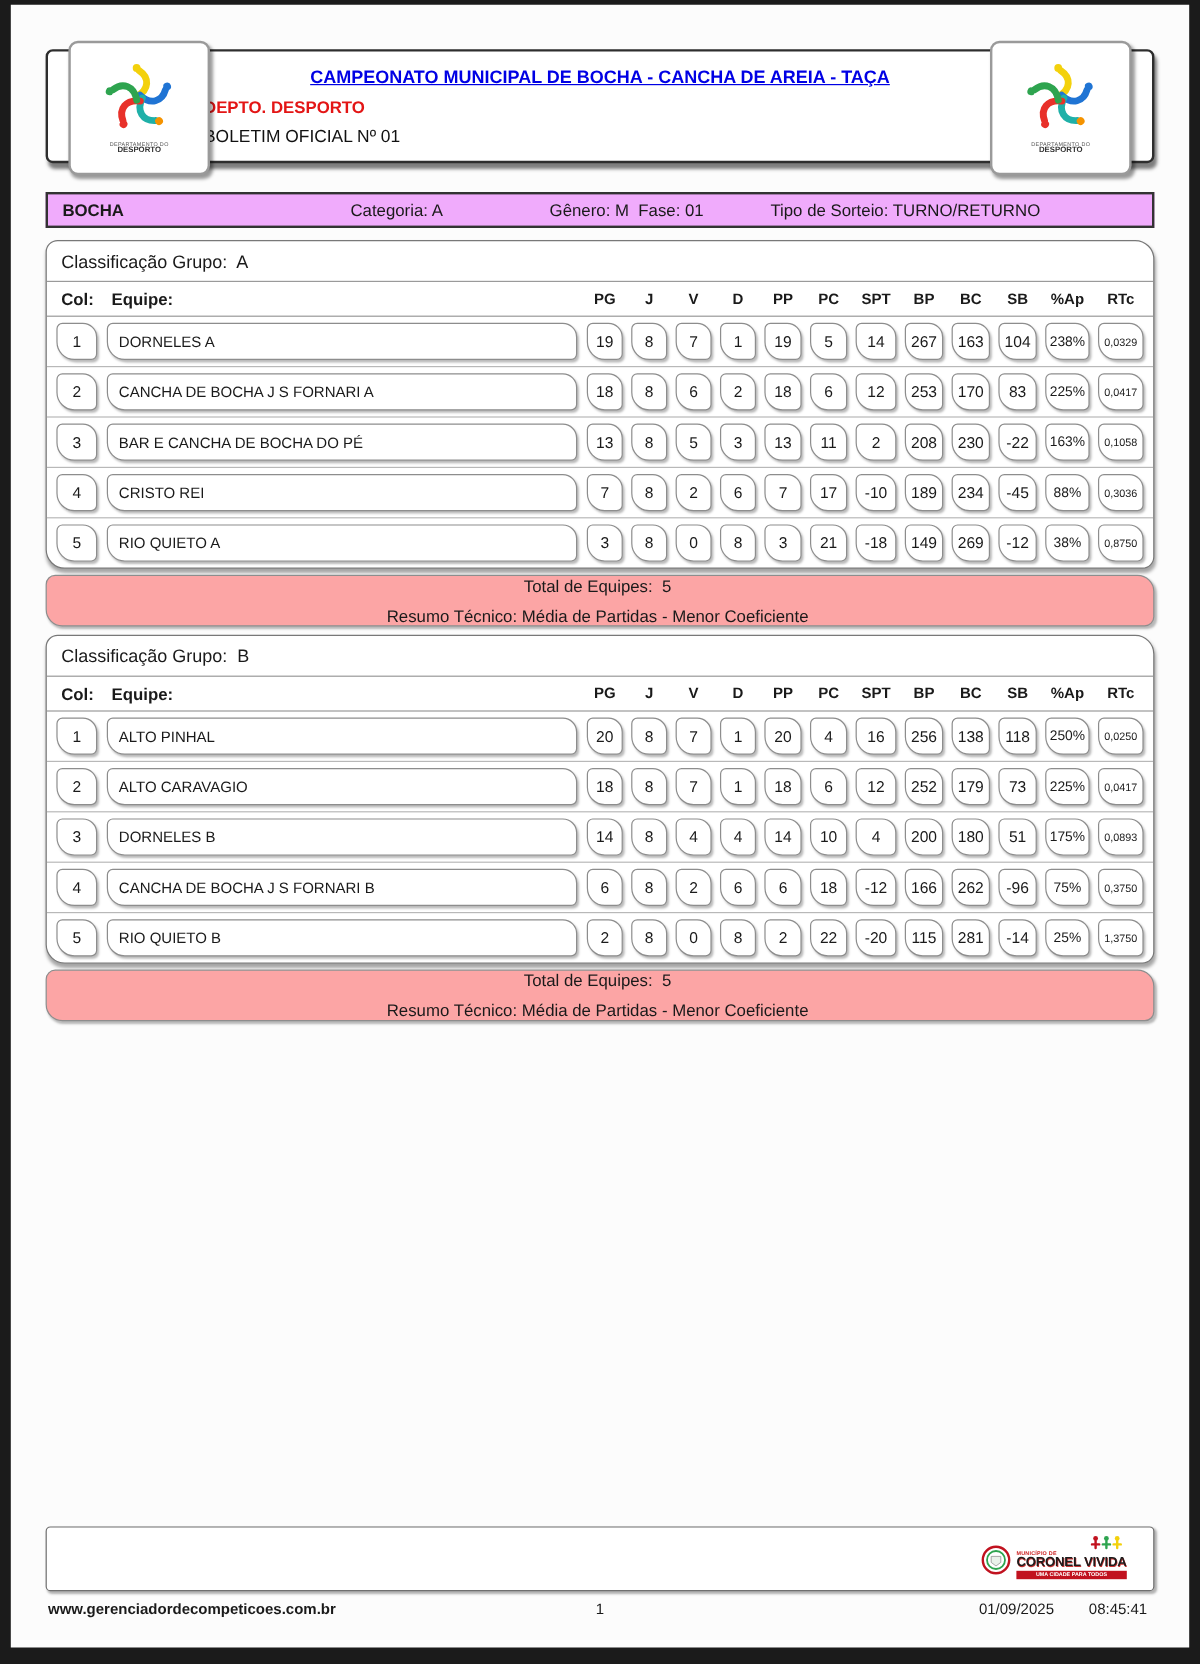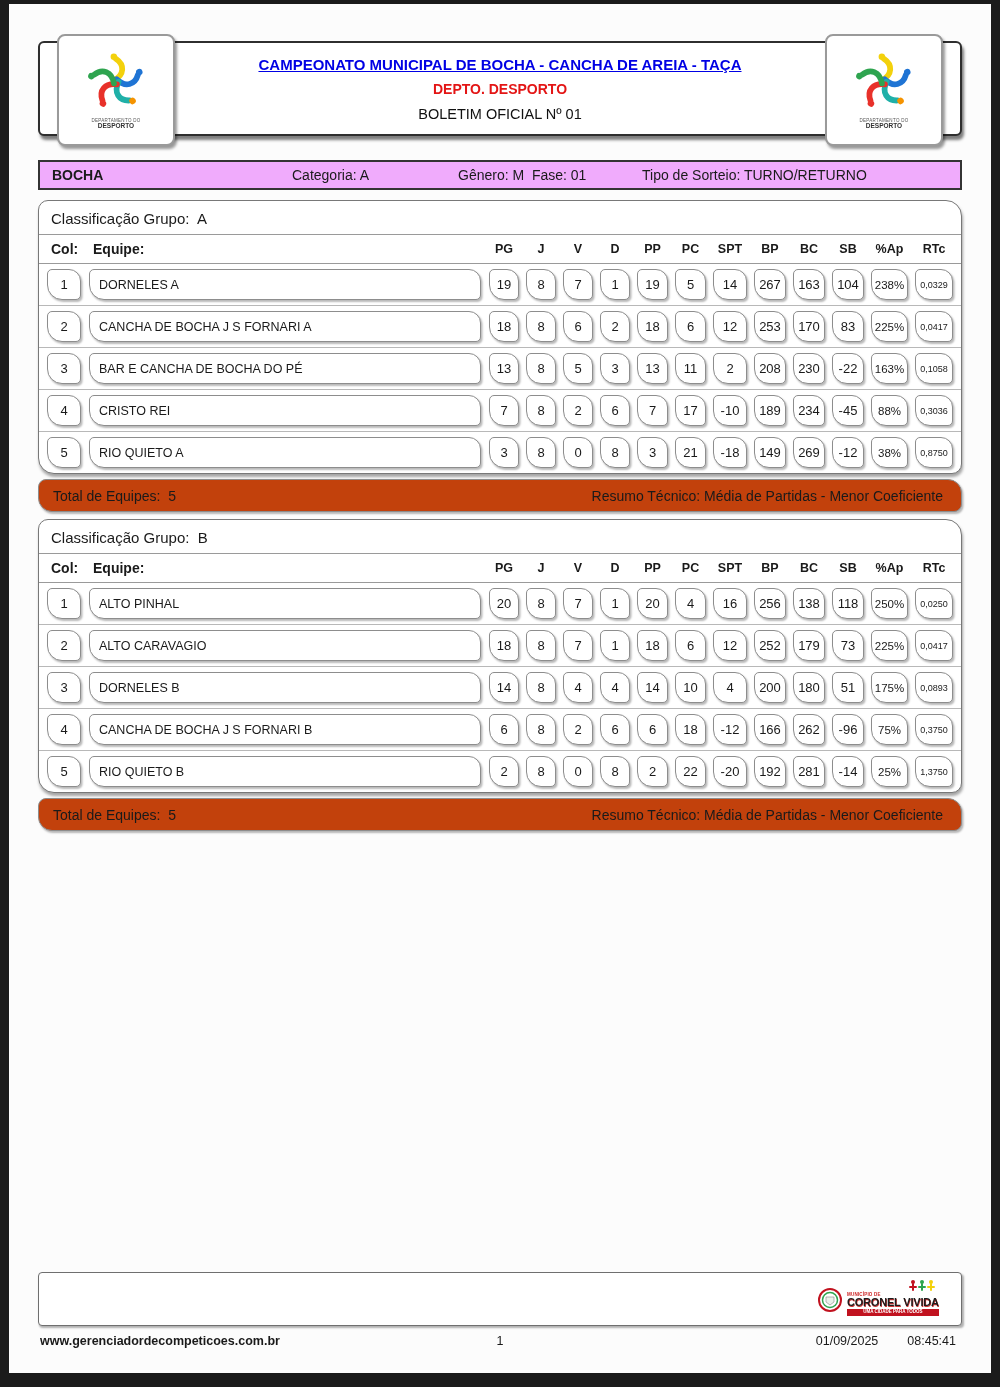--- a/index.html
+++ b/index.html
@@ -21,21 +21,21 @@
   .pre { white-space:pre; }
 
   
   .header-wrap { position:relative; margin-top:30px; height:112px; }
   .header-band {
     position:absolute; left:0; right:0; top:7px; bottom:10px;
     background:#fff;
     border:2px solid #2e2e2e;
     border-radius:6px;
     box-shadow:2px 4px 3px rgba(0,0,0,.5);
-    display:flex; flex-direction:column; align-items:center; justify-content:space-evenly;
+    display:flex; flex-direction:column; justify-content:space-evenly;
     padding:4px 130px;
   }
   .doc-title { color:#0000e4; font-weight:bold; font-size:15px; text-decoration:underline; text-align:center; cursor:pointer; }
   .doc-subtitle { color:#e31515; font-weight:bold; font-size:14px; }
   .doc-bulletin { color:#111; font-size:14.5px; }
   .logo-box {
     position:absolute; top:0; width:118px; height:112px;
     background:#fff; border:2px solid #9a9a9a; border-radius:8px;
     box-shadow:2px 3px 3px rgba(0,0,0,.4);
     display:flex; flex-direction:column; align-items:center; justify-content:center;
@@ -100,28 +100,29 @@
     height:31px;
     display:flex; align-items:center; justify-content:center;
     font-size:13px;
   }
   .cellbox.team { justify-content:flex-start; padding-left:9px; font-size:12.5px; }
   .stats-grid .cellbox:nth-child(11) { font-size:11.5px; }
   .stats-grid .cellbox:nth-child(12) { font-size:9px; }
 
   .totalbox {
     margin-top:5px;
-    height:33px;
-    background:#c2410c;
+    height:43px;
+    background:#fca5a5;
     border:1.5px solid #8d8d8d;
     border-radius:8px 14px 8px 14px;
     box-shadow:1.5px 2px 2px rgba(0,0,0,.28);
     display:flex; align-items:center; justify-content:space-between;
     padding:0 18px 0 14px;
     font-size:14px;
+    flex-direction:column;
   }
   .group-b { margin-top:7px; }
 
   
   .footer-box {
     position:absolute; left:29px; right:29px; top:1268px; height:54px;
     background:#fff;
     border:1.5px solid #6f6f6f;
     border-radius:4px;
     box-shadow:1.5px 2px 2px rgba(0,0,0,.3);
@@ -450,21 +451,21 @@
     <div class="cellbox pos">5</div>
     <div class="cellbox team">RIO QUIETO B</div>
     <div class="stats-grid">
       <div class="cellbox">2</div>
       <div class="cellbox">8</div>
       <div class="cellbox">0</div>
       <div class="cellbox">8</div>
       <div class="cellbox">2</div>
       <div class="cellbox">22</div>
       <div class="cellbox">-20</div>
-      <div class="cellbox">192</div>
+      <div class="cellbox">115</div>
       <div class="cellbox">281</div>
       <div class="cellbox">-14</div>
       <div class="cellbox">25%</div>
       <div class="cellbox">1,3750</div>
     </div>
   </div>
 </div>
     </section>
     <div class="totalbox">
       <span class="pre">Total de Equipes:  5</span>

